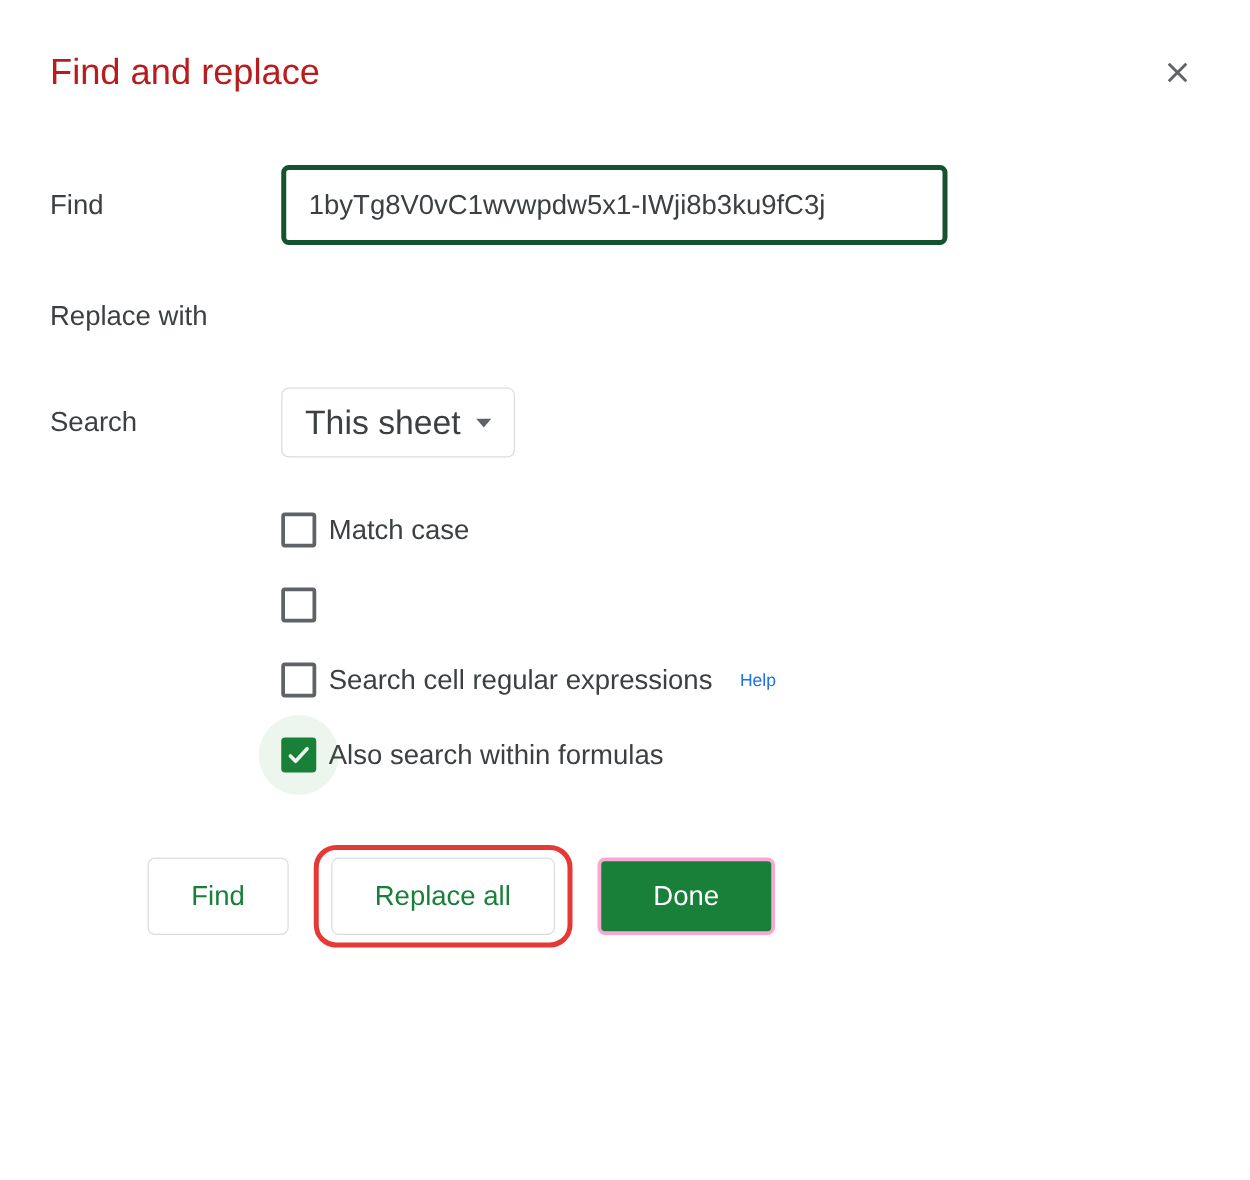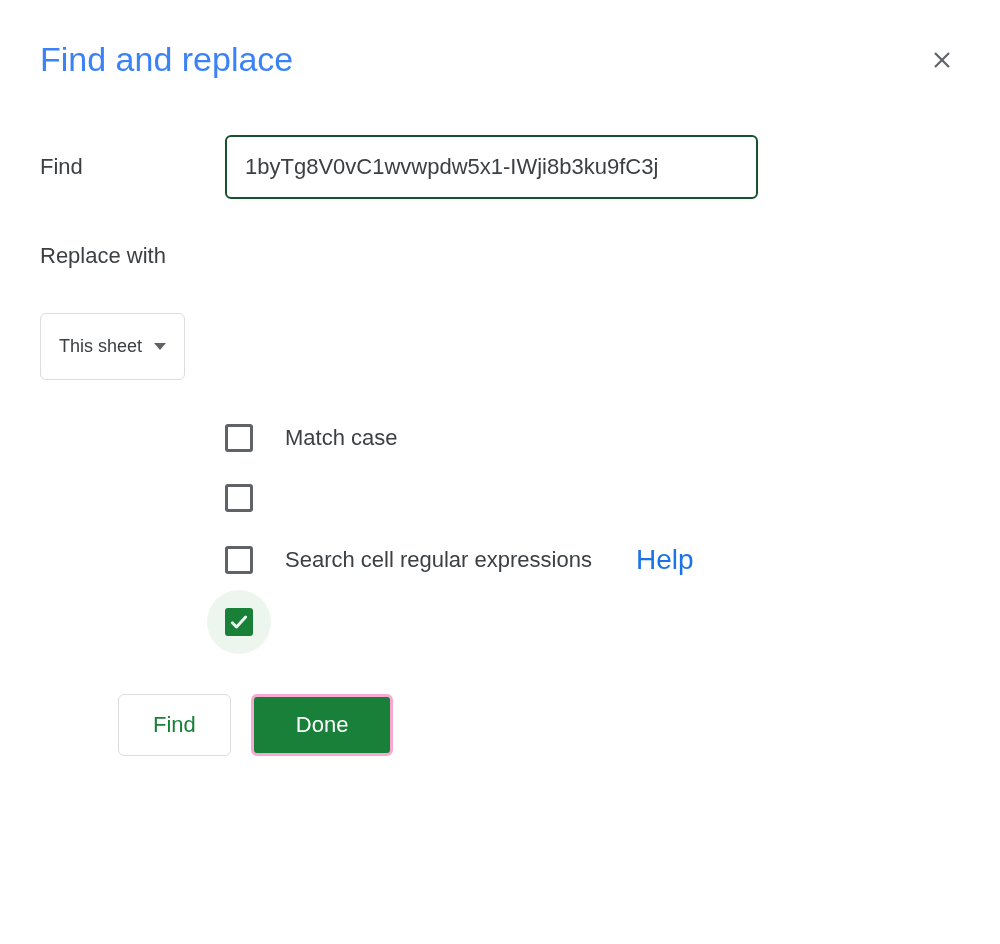--- a/index.html
+++ b/index.html
@@ -12,23 +12,23 @@
       padding: 40px;
       color: #3c4043;
     }
     .dialog-header {
       display: flex;
       justify-content: space-between;
       align-items: center;
       margin-bottom: 56px;
     }
     .dialog-title {
-      font-size: 34px;
+      font-size: 29px;
       font-weight: 400;
-      color: #3b82f6;
+      color: #b91c1c;
     }
     .close-btn {
       width: 36px;
       height: 36px;
       display: flex;
       align-items: center;
       justify-content: center;
       cursor: pointer;
       color: #5f6368;
     }
@@ -41,64 +41,64 @@
     }
     .form-label {
       width: 185px;
       font-size: 22px;
       color: #3c4043;
       flex-shrink: 0;
     }
     .text-input {
       width: 533px;
       height: 64px;
-      border: 2px solid #14532d;
+      border: 4px solid #14532d;
       border-radius: 6px;
       padding: 0 18px;
       font-size: 22px;
       color: #3c4043;
       font-family: inherit;
       outline: none;
       white-space: nowrap;
       overflow: hidden;
       text-overflow: clip;
     }
     
     .search-row {
       display: flex;
       align-items: center;
       margin-bottom: 44px;
     }
     .dropdown {
-      height: 67px;
+      height: 56px;
       border: 1px solid #dadce0;
       border-radius: 6px;
       padding: 0 18px;
-      font-size: 18px;
+      font-size: 27px;
       color: #3c4043;
       display: flex;
       align-items: center;
       gap: 12px;
       cursor: pointer;
       background: #fff;
     }
     .caret {
       width: 0; height: 0;
       border-left: 6px solid transparent;
       border-right: 6px solid transparent;
       border-top: 7px solid #5f6368;
     }
     
     .options-block {
       margin-left: 185px;
     }
     .check-row {
       display: flex;
       align-items: center;
-      gap: 32px;
+      gap: 10px;
       margin-bottom: 32px;
       position: relative;
     }
     .checkbox {
       width: 28px;
       height: 28px;
       border: 3px solid #5f6368;
       border-radius: 3px;
       cursor: pointer;
       display: flex;
@@ -121,21 +121,21 @@
       transform: translateY(-50%);
       border-radius: 50%;
       background: rgba(24,128,56,0.08);
       pointer-events: none;
     }
     .check-label {
       font-size: 22px;
       color: #3c4043;
     }
     .help-link {
-      font-size: 28px;
+      font-size: 14px;
       color: #1a73e8;
       cursor: pointer;
       margin-left: 12px;
     }
     
     .button-row {
       display: flex;
       gap: 20px;
       justify-content: flex-start;
       margin-top: 58px;
@@ -192,20 +192,21 @@
 <div class="form-row">
   <div class="form-label">Find</div>
   <input class="text-input" type="text" value="1byTg8V0vC1wvwpdw5x1-IWji8b3ku9fC3j" style="">
 </div>
 
 <div class="form-row">
   <div class="form-label">Replace with</div>
 </div>
 
 <div class="search-row">
+  <div class="form-label">Search</div>
   <div class="dropdown">
     <span>This sheet</span>
     <span class="caret"></span>
   </div>
 </div>
 
 <div class="options-block">
   <div class="check-row">
     <div class="checkbox"></div>
     <span class="check-label">Match case</span>
@@ -218,19 +219,23 @@
     <span class="check-label">Search cell regular expressions</span>
     <span class="help-link">Help</span>
   </div>
   <div class="check-row">
     <div class="ripple"></div>
     <div class="checkbox checked">
       <svg viewBox="0 0 24 24" fill="none" stroke="#fff" stroke-width="3.5" stroke-linecap="round" stroke-linejoin="round">
         <polyline points="4,13 9,18 20,6"></polyline>
       </svg>
     </div>
+    <span class="check-label">Also search within formulas</span>
   </div>
 </div>
 
 <div class="button-row">
   <button class="btn outline">Find</button>
+  <span class="highlight-box">
+    <button class="btn outline">Replace all</button>
+  </span>
   <button class="btn primary">Done</button>
 </div>
 
 </body></html>

